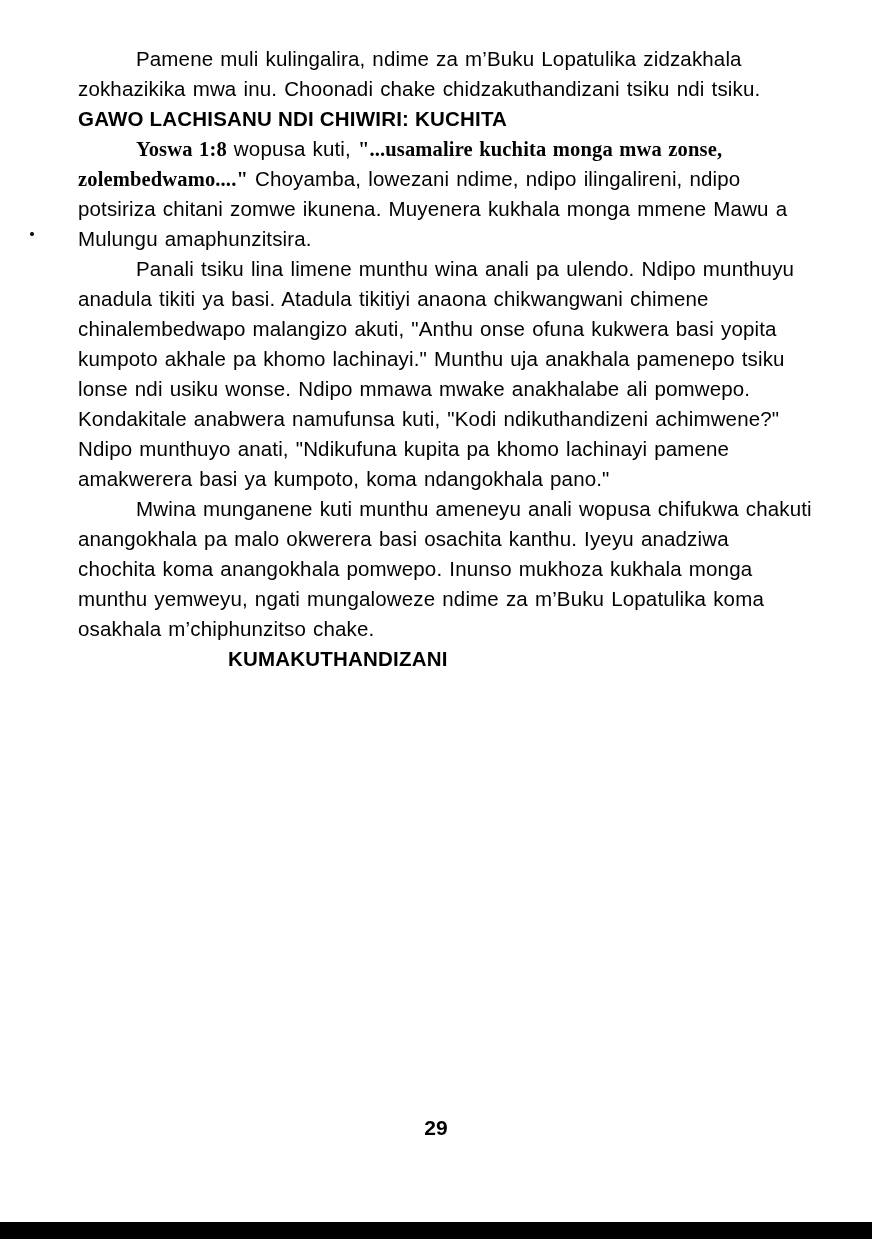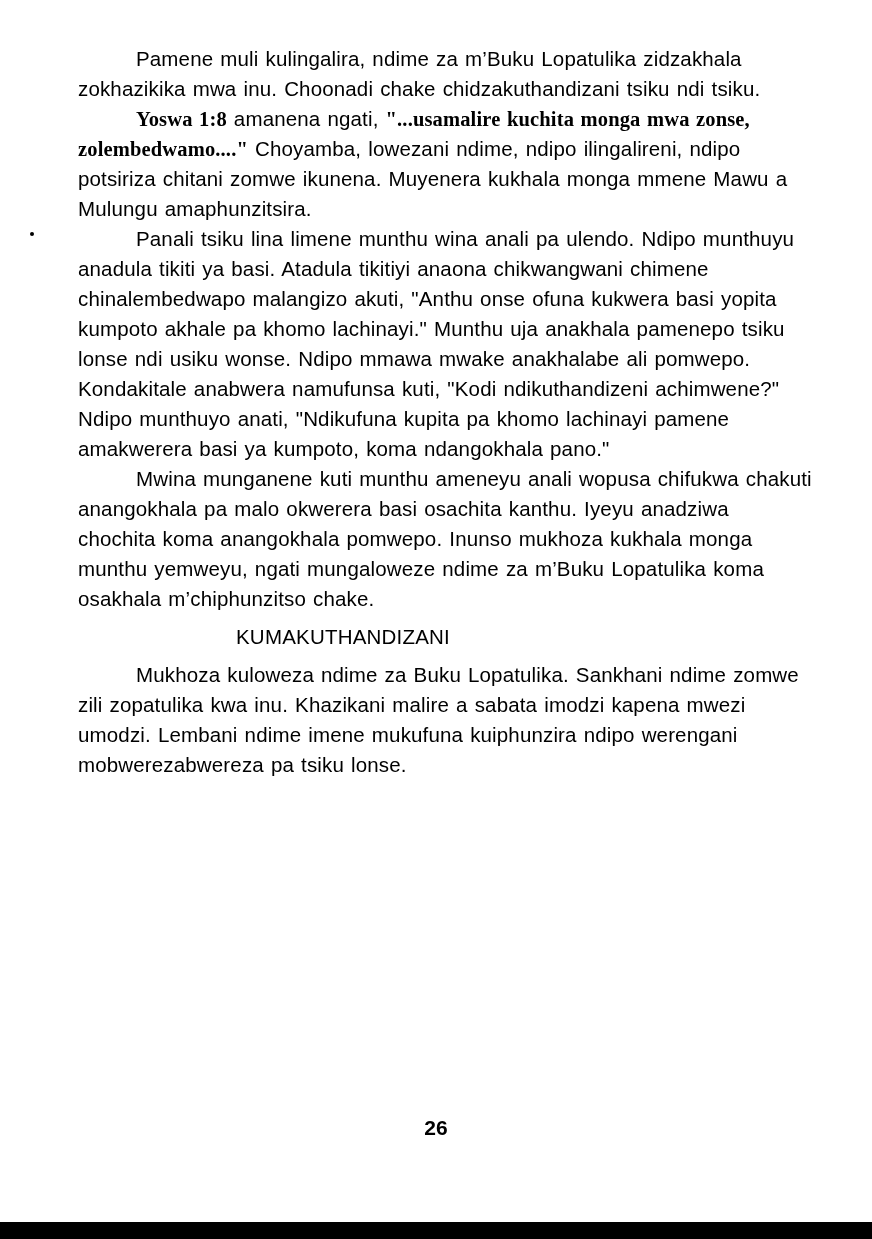--- a/index.html
+++ b/index.html
@@ -37,23 +37,23 @@
   .gap-top-med   { margin-top: 28px; }
   .heading {
     font-size: 20.5px;
     font-weight: bold;
     line-height: 30px;
     margin: 0;
     letter-spacing: 0.2px;
   }
   .heading-center-line {
     font-size: 20.5px;
-    font-weight: normal;
+    font-weight: bold;
     line-height: 30px;
-    margin: 8px;
+    margin: 0;
     padding-left: 150px;
     letter-spacing: 0.2px;
   }
   b { font-weight: bold; font-family: Liberation Serif, serif; }
   .page-number {
     position: absolute;
     left: 0;
     right: 0;
     top: 1116px;
     text-align: center;
@@ -78,30 +78,30 @@
     border-radius: 50%;
   }
 </style>
 </head>
 <body>
 
 <div class="page">
 
   <p class="para indent">Pamene muli kulingalira, ndime za m’Buku Lopatulika zidzakhala zokhazikika mwa inu.  Choonadi chake chidzakuthandizani tsiku ndi tsiku.</p>
 
+  <p class="heading gap-top-med">GAWO LACHISANU NDI CHIWIRI:  KUCHITA</p>
 
-  <p class="para indent"><b>Yoswa 1:8</b><span> amanena ngati, </span><b>"...usamalire kuchita monga mwa zonse, zolembedwamo...."</b><span> Choyamba, lowezani ndime, ndipo ilingalireni, ndipo potsiriza chitani zomwe ikunena. Muyenera kukhala monga mmene Mawu a Mulungu amaphunzitsira.</span></p>
+  <p class="para indent"><b>Yoswa 1:8</b><span> wopusa kuti, </span><b>"...usamalire kuchita monga mwa zonse, zolembedwamo...."</b><span> Choyamba, lowezani ndime, ndipo ilingalireni, ndipo potsiriza chitani zomwe ikunena. Muyenera kukhala monga mmene Mawu a Mulungu amaphunzitsira.</span></p>
 
   <p class="para indent">Panali tsiku lina limene munthu wina anali pa ulendo. Ndipo munthuyu anadula tikiti ya basi.  Atadula tikitiyi anaona chikwangwani chimene chinalembedwapo malangizo akuti, "Anthu onse ofuna kukwera basi yopita kumpoto akhale pa khomo lachinayi."  Munthu uja anakhala pamenepo tsiku lonse ndi usiku wonse.  Ndipo mmawa mwake anakhalabe ali pomwepo.  Kondakitale anabwera namufunsa kuti, "Kodi ndikuthandizeni achimwene?"  Ndipo munthuyo anati, "Ndikufuna kupita pa khomo lachinayi pamene amakwerera basi ya kumpoto, koma ndangokhala pano."</p>
 
   <p class="para indent">Mwina munganene kuti munthu ameneyu anali wopusa chifukwa chakuti anangokhala pa malo okwerera basi osachita kanthu.  Iyeyu anadziwa chochita koma anangokhala pomwepo. Inunso mukhoza kukhala monga munthu yemweyu, ngati mungaloweze ndime za m’Buku Lopatulika koma osakhala m’chiphunzitso chake.</p>
 
   <p class="heading-center-line">KUMAKUTHANDIZANI</p>
 
-  <p class="para indent">Mukhoza kuloweza ndime za Buku Lopatulika.  Sankhani ndime zomwe zili zopatulika kwa inu.  Khazikani malire a sabata imodzi kapena mwezi umodzi.  Lembani ndime imene mukufuna kuiphunzira ndipo werengani mobwerezabwereza pa tsiku lonse.</p>
 
 </div>
 
 <div class="stray-mark"></div>
 
-<div class="page-number">26</div>
+<div class="page-number">29</div>
 
 <div class="bottom-bar"></div>
 
 </body></html>

